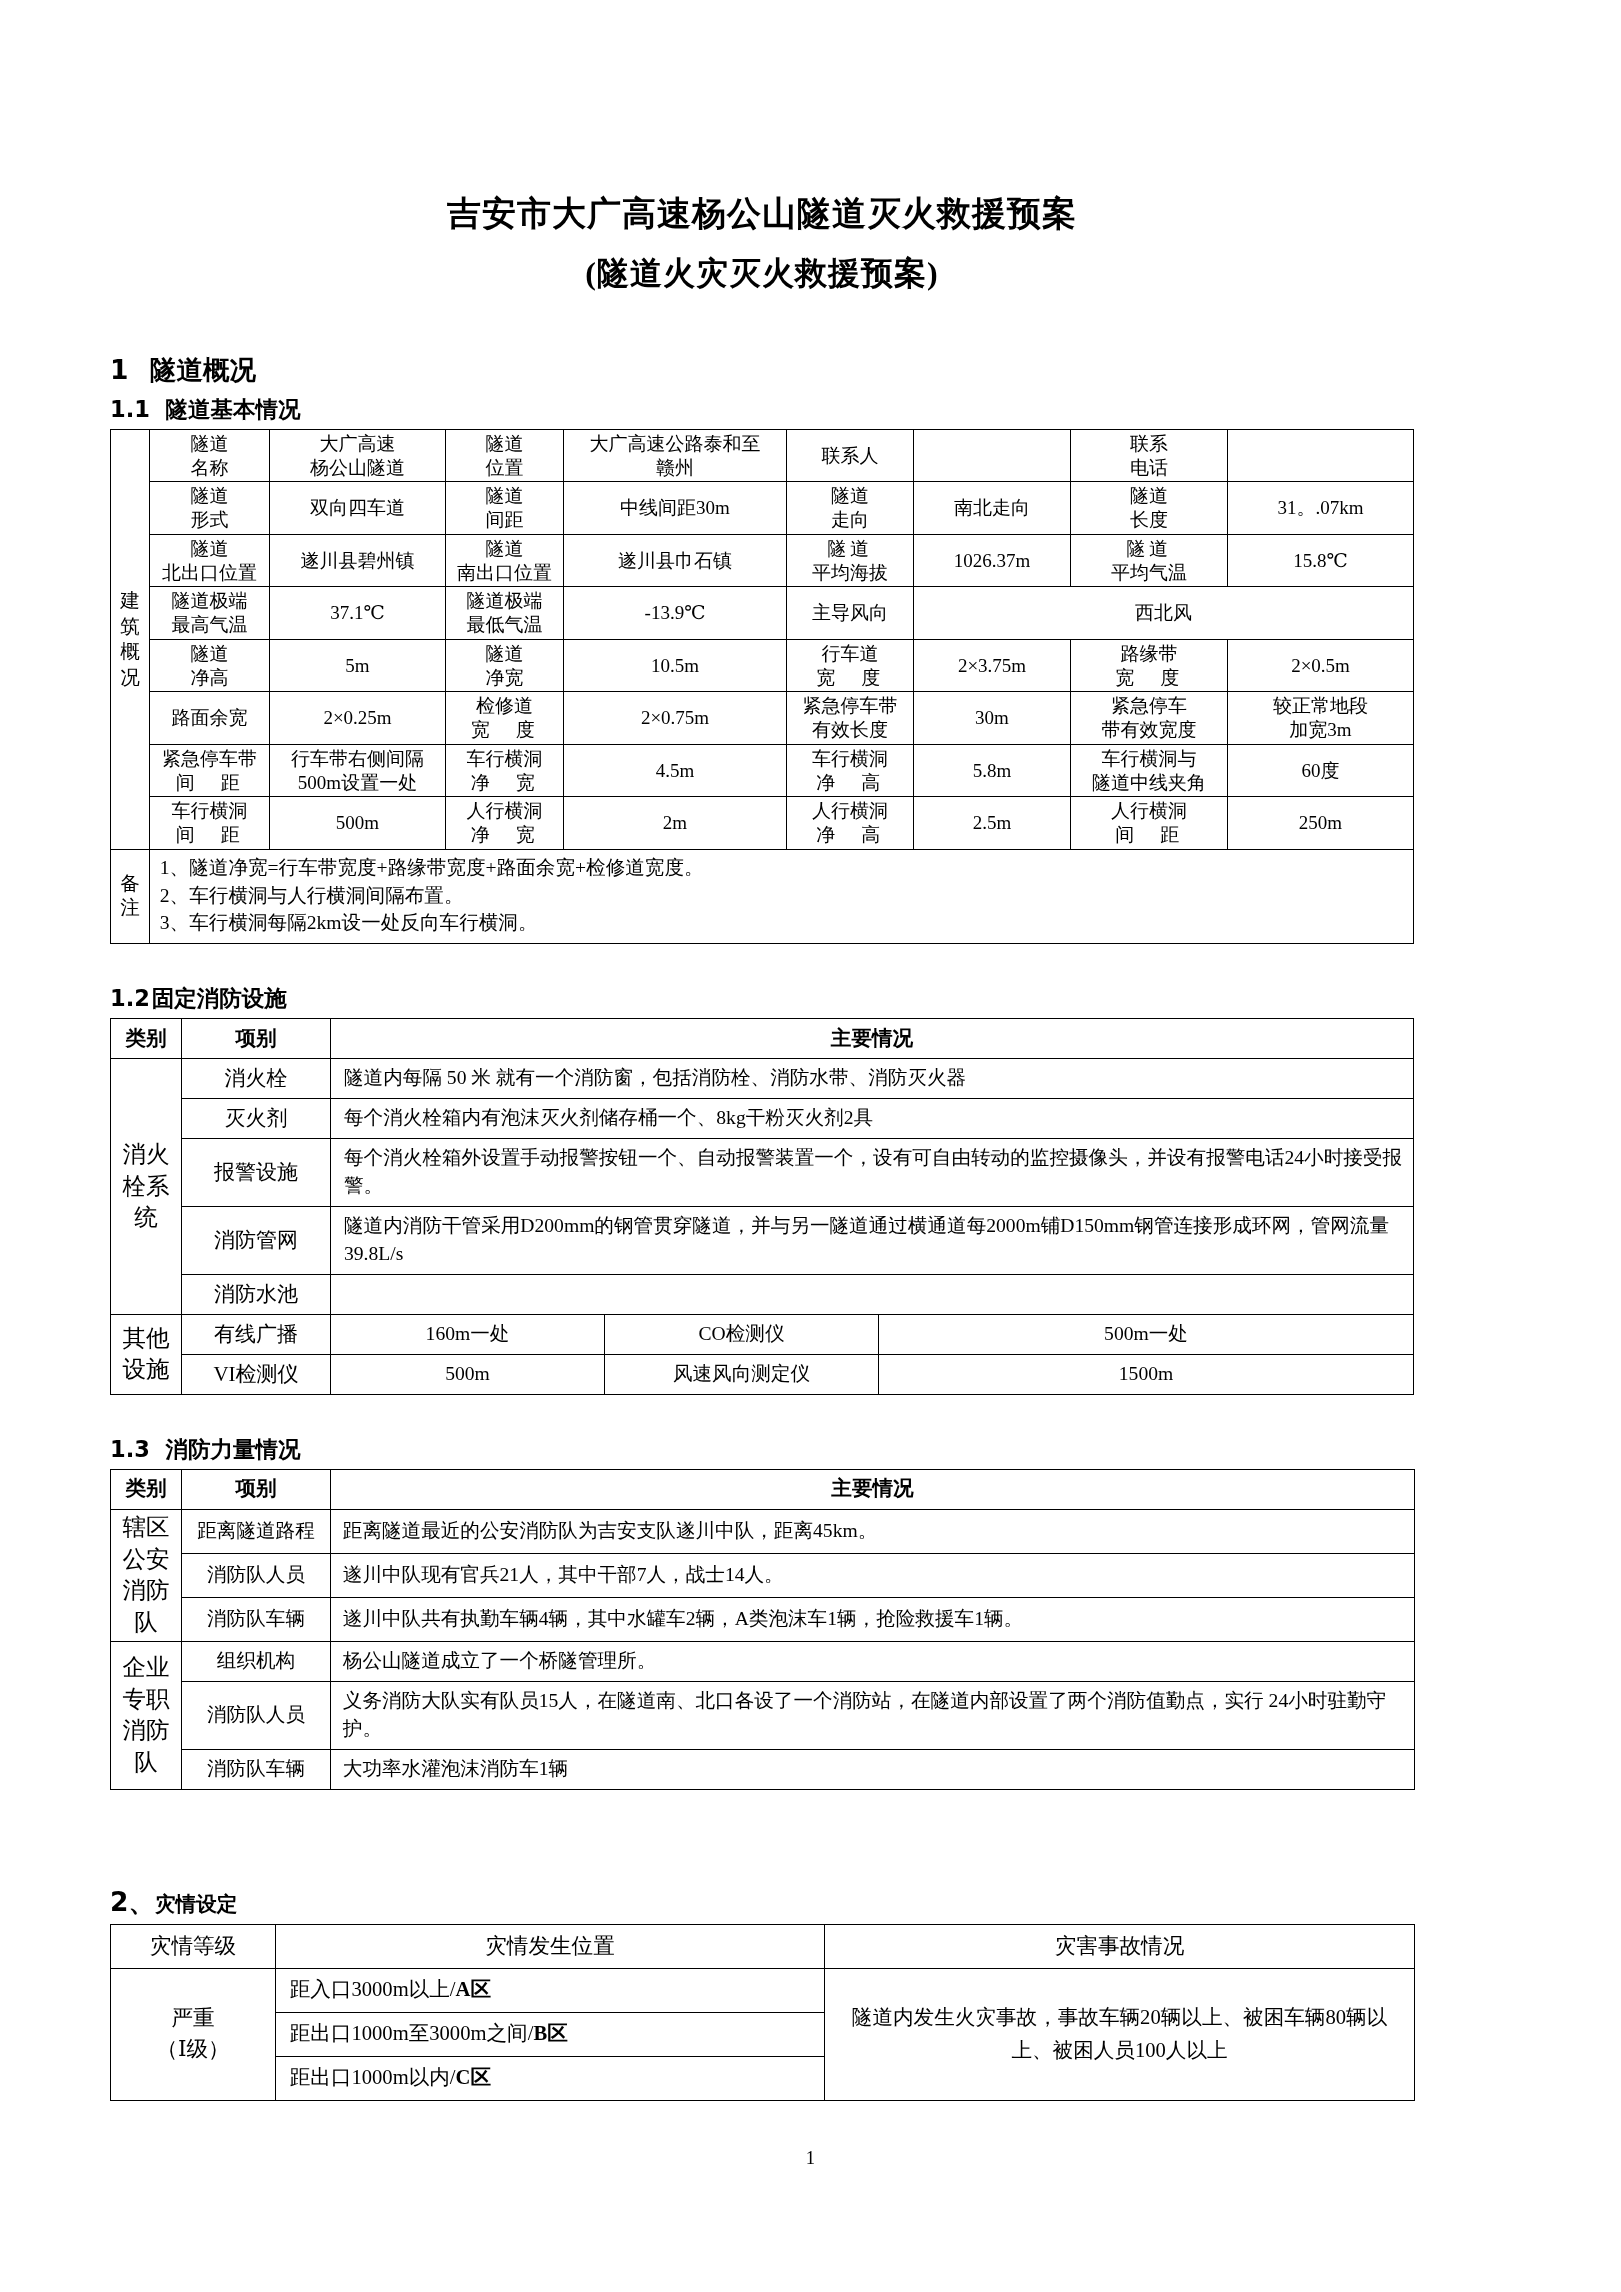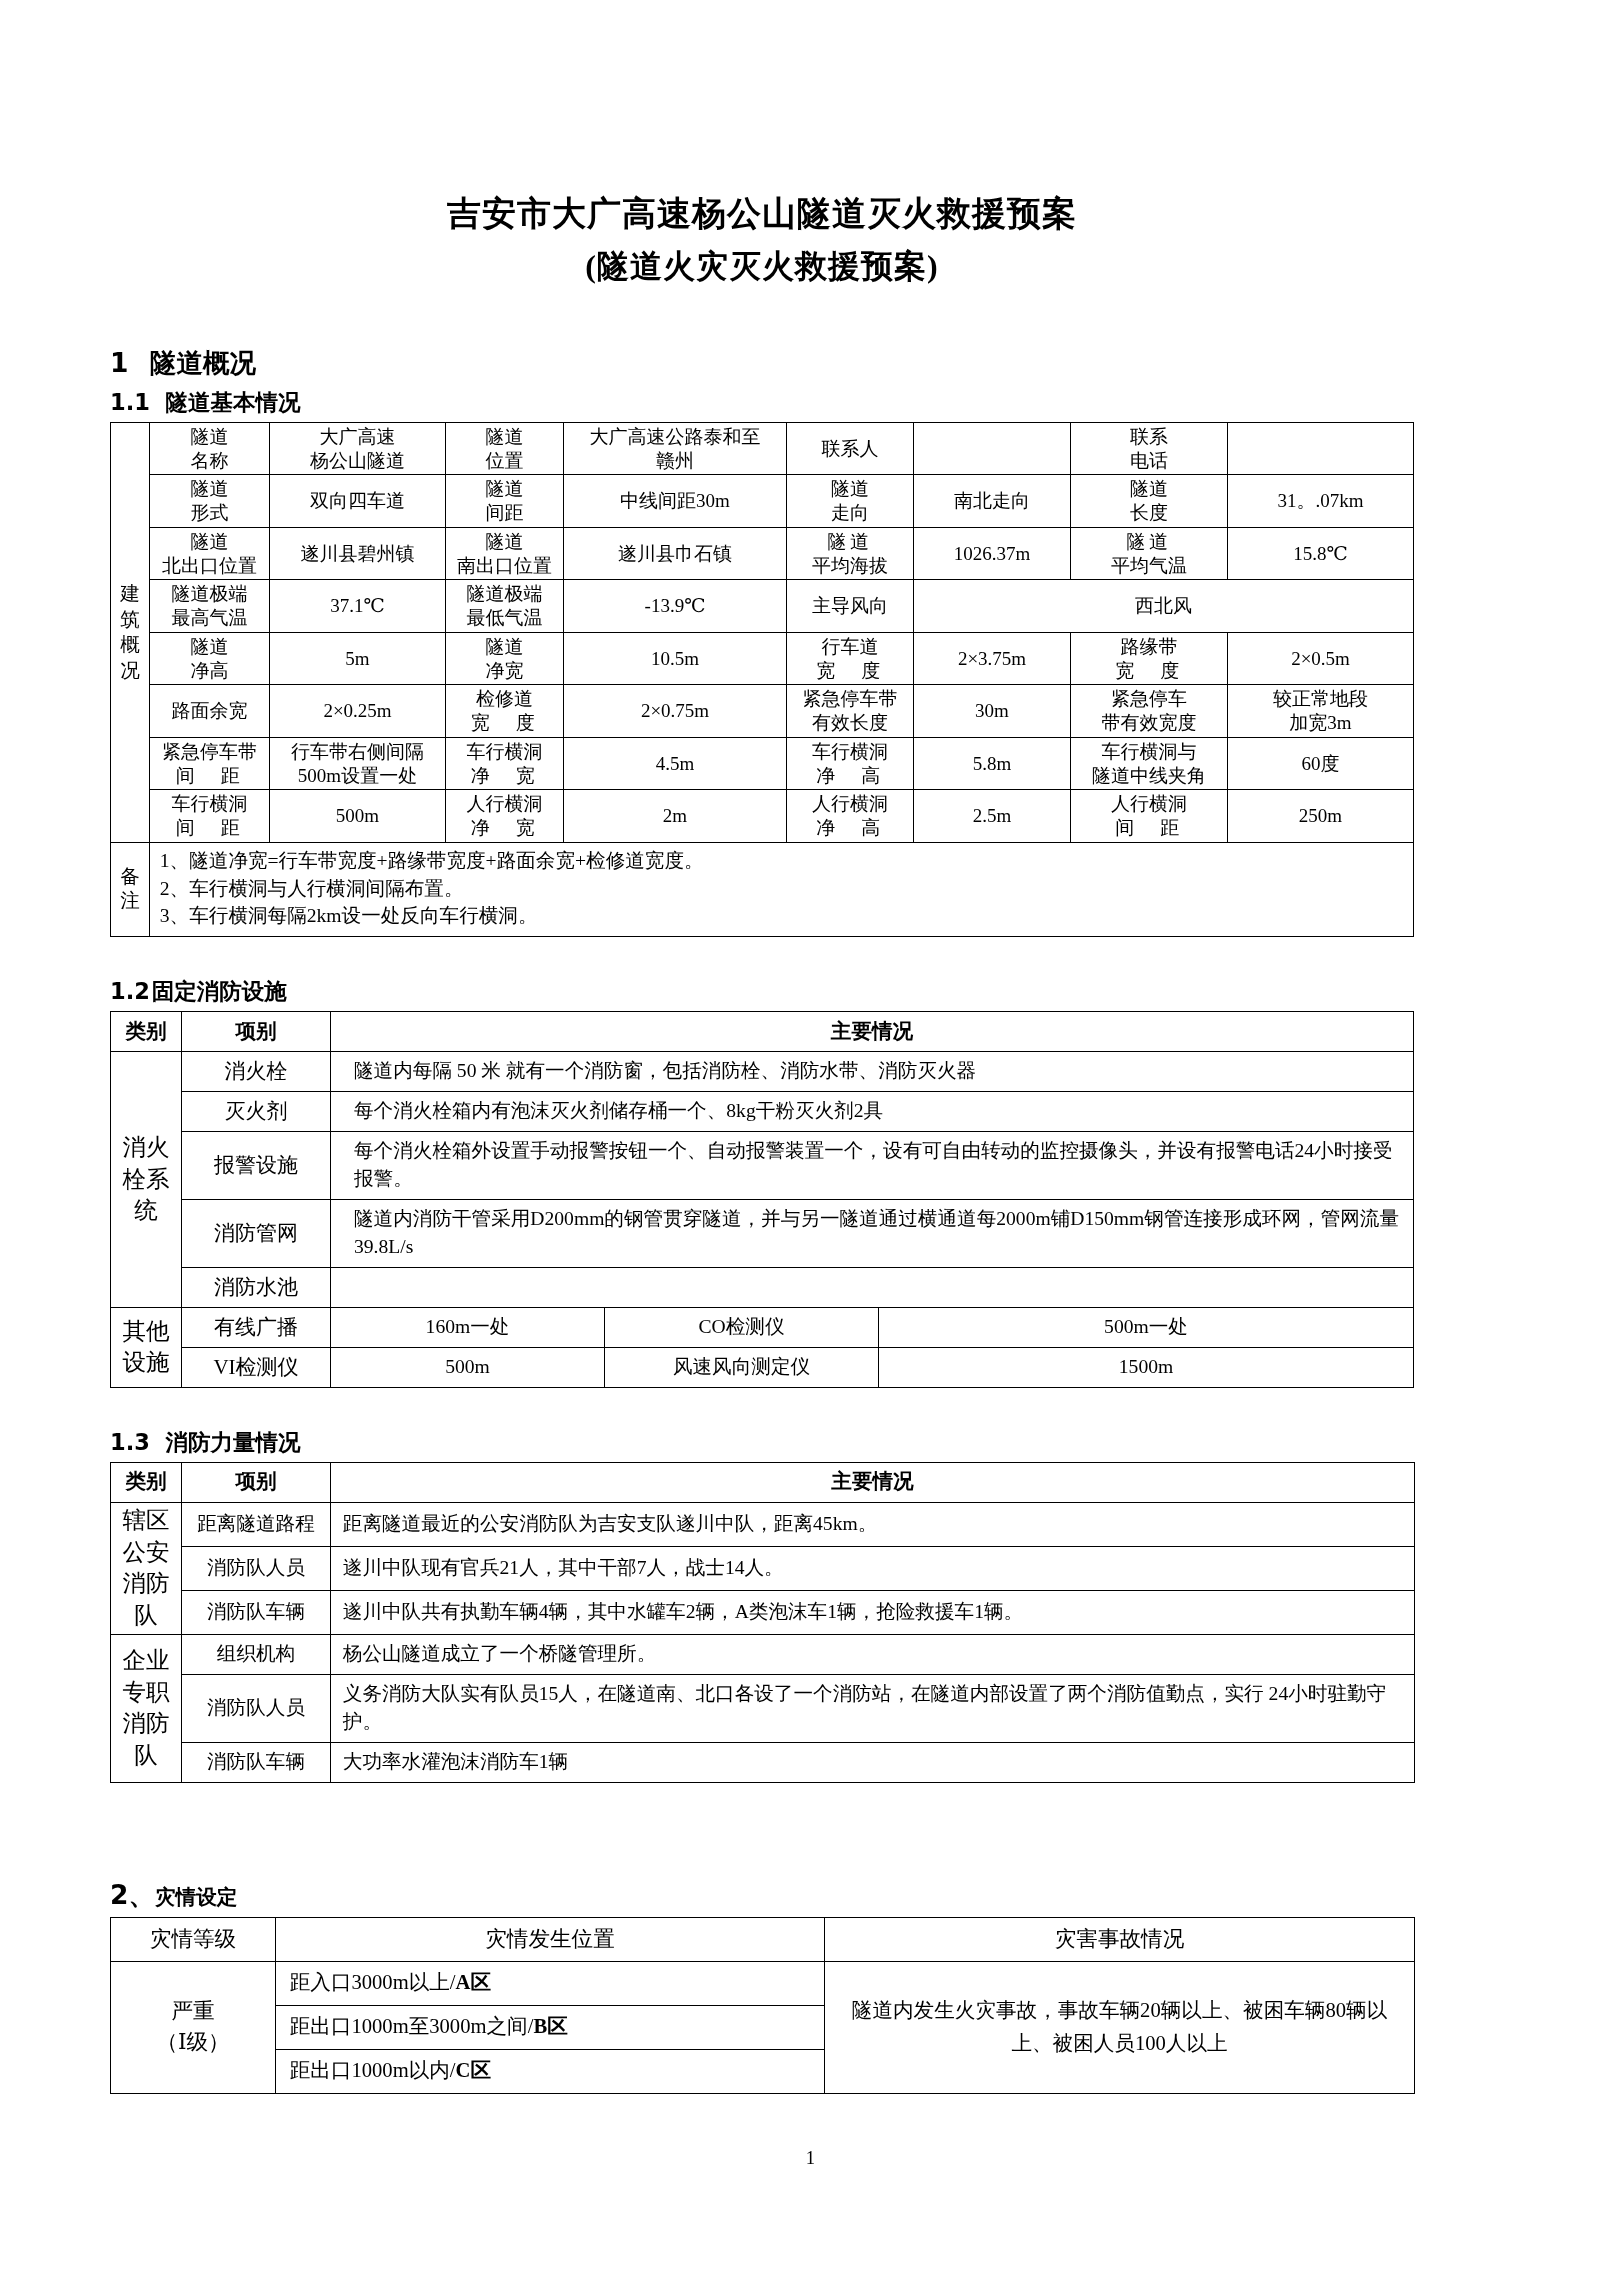--- a/index.html
+++ b/index.html
@@ -37,21 +37,21 @@
     letter-spacing: 1px;
     margin-top: 191px;
     line-height: 1.35;
   }
   .doc-subtitle {
     text-align: center;
     font-size: 32px;
     font-weight: bold;
     letter-spacing: 1px;
     line-height: 1.35;
-    margin-top: 8px;
+    margin-top: 15px;
   }
 
   
   .h1 {
     font-family: "DejaVu Sans", sans-serif;
     font-size: 26.5px;
     font-weight: bold;
     margin-top: 57px;
     letter-spacing: 0px;
   }
@@ -106,21 +106,21 @@
   
   .t2 { font-size: 19.6px; }
   .t2 td { height: 35px; }
   .t2 .hdr { font-family: "DejaVu Sans", sans-serif; font-weight: bold; font-size: 20.6px; }
   .t2 .cat {
     font-size: 23.5px;
     line-height: 1.35;
     width: 71px;
   }
   .t2 .item { width: 149px; font-size: 21px; }
-  .t2 .main { text-align: left; padding-left: 23px; font-size: 19.6px; line-height: 1.45; }
+  .t2 .main { text-align: left; padding-left: 13px; font-size: 19.6px; line-height: 1.45; }
 
   .t3 { font-size: 19.6px; }
   .t3 td { height: 35px; }
   .t3 .hdr { font-family: "DejaVu Sans", sans-serif; font-weight: bold; font-size: 20.6px; }
   .t3 .cat { font-size: 23.5px; line-height: 1.35; width: 71px; }
   .t3 .item { width: 149px; font-size: 19.6px; }
   .t3 .main { text-align: left; padding-left: 11.8px; font-size: 19.6px; line-height: 1.45; }
 
   
   .h2-sec2 {

